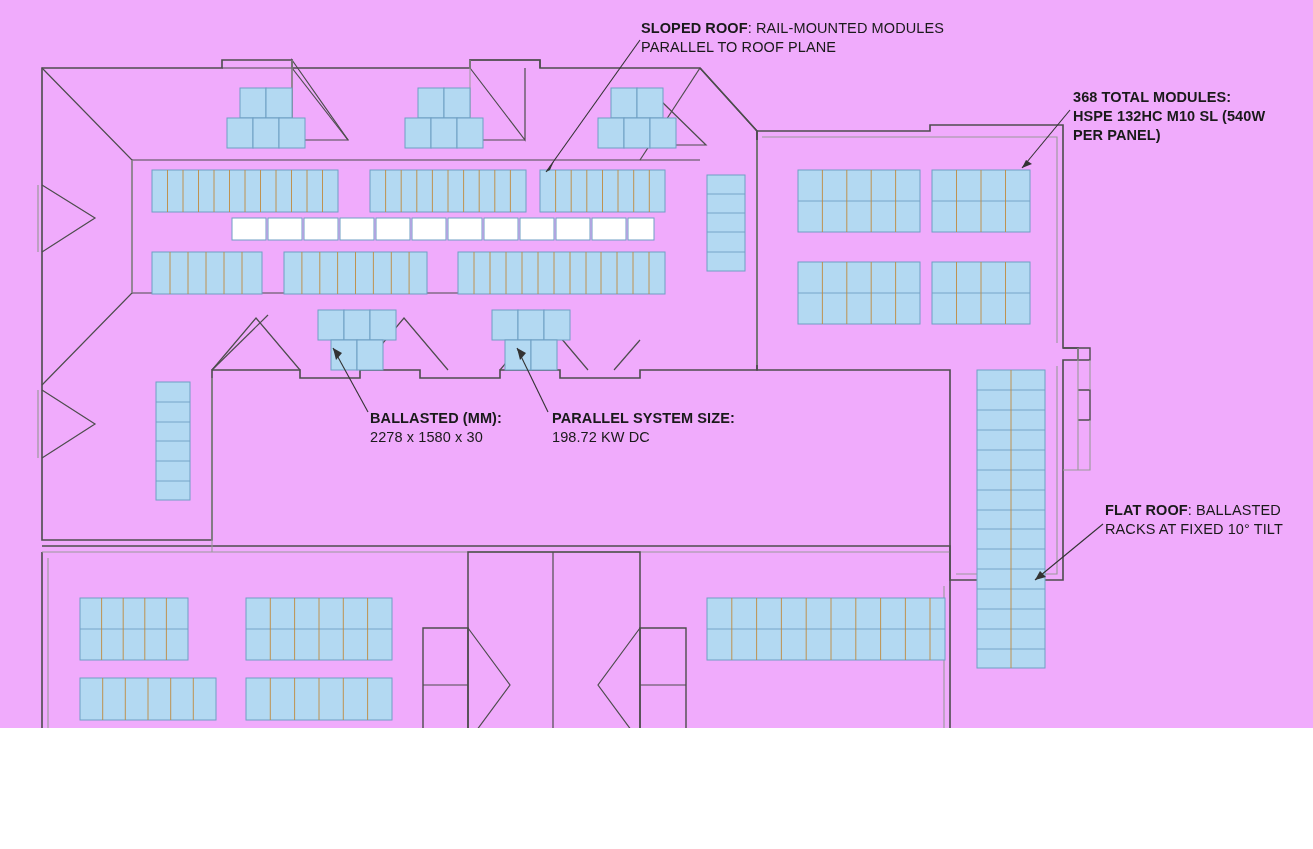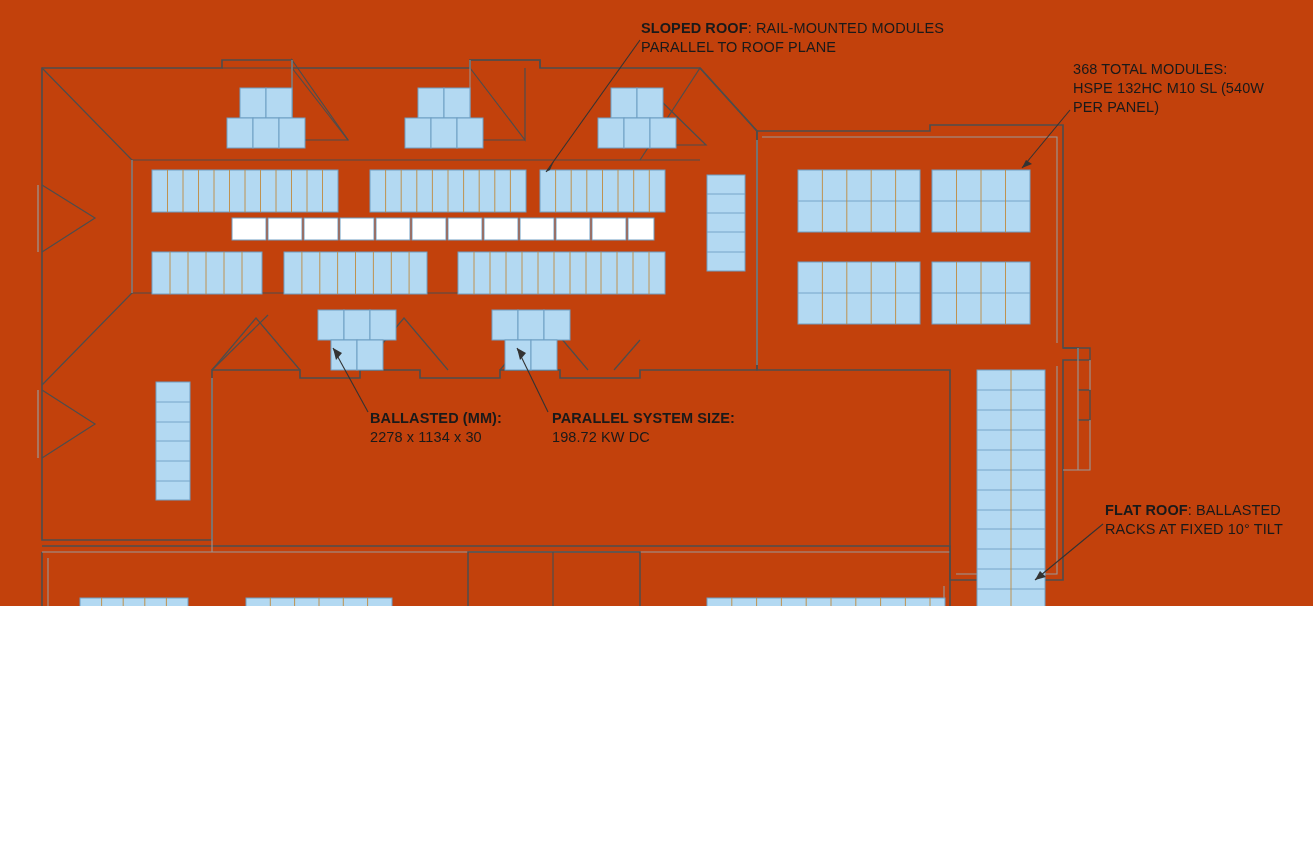--- a/index.html
+++ b/index.html
@@ -7,23 +7,23 @@
     padding: 0;
     background: #ffffff;
   }
   body {
     font-family: "Liberation Sans", sans-serif;
     color: #1a1a1a;
   }
   #canvas {
     position: relative;
     width: 1313px;
-    height: 606px;
+    height: 728px;
     overflow: hidden;
-    background: #c2410c;
+    background: #f0abfc;
   }
   #plan {
     position: absolute;
     left: 0;
     top: 0;
     width: 1313px;
     height: 849px;
   }
   .anno {
     position: absolute;
@@ -35,21 +35,22 @@
   }
   .anno .lead {
     font-weight: bold;
   }
   #anno-sloped {
     left: 641px;
     top: 19px;
   }
   #anno-modules {
     left: 1073px;
-    top: 60px;
+    top: 88px;
+    font-weight: bold;
   }
   #anno-dims {
     left: 370px;
     top: 409px;
   }
   #anno-size {
     left: 552px;
     top: 409px;
   }
   #anno-flat {
@@ -453,20 +454,20 @@
     </g>
   </svg>
 
   <div class="anno" id="anno-sloped"><span class="lead">SLOPED ROOF</span><span>: RAIL-MOUNTED MODULES
 PARALLEL TO ROOF PLANE</span></div>
 
   <div class="anno" id="anno-modules"><span>368 TOTAL MODULES:
 HSPE 132HC M10 SL (540W
 PER PANEL)</span></div>
 
-  <div class="anno" id="anno-dims"><span class="lead">BALLASTED (MM):</span><br><span>2278 x 1134 x 30</span></div>
+  <div class="anno" id="anno-dims"><span class="lead">BALLASTED (MM):</span><br><span>2278 x 1580 x 30</span></div>
 
   <div class="anno" id="anno-size"><span class="lead">PARALLEL SYSTEM SIZE:</span><br><span>198.72 KW DC</span></div>
 
   <div class="anno" id="anno-flat"><span class="lead">FLAT ROOF</span><span>: BALLASTED
 RACKS AT FIXED 10° TILT</span></div>
 
 </div>
 
 </body></html>

